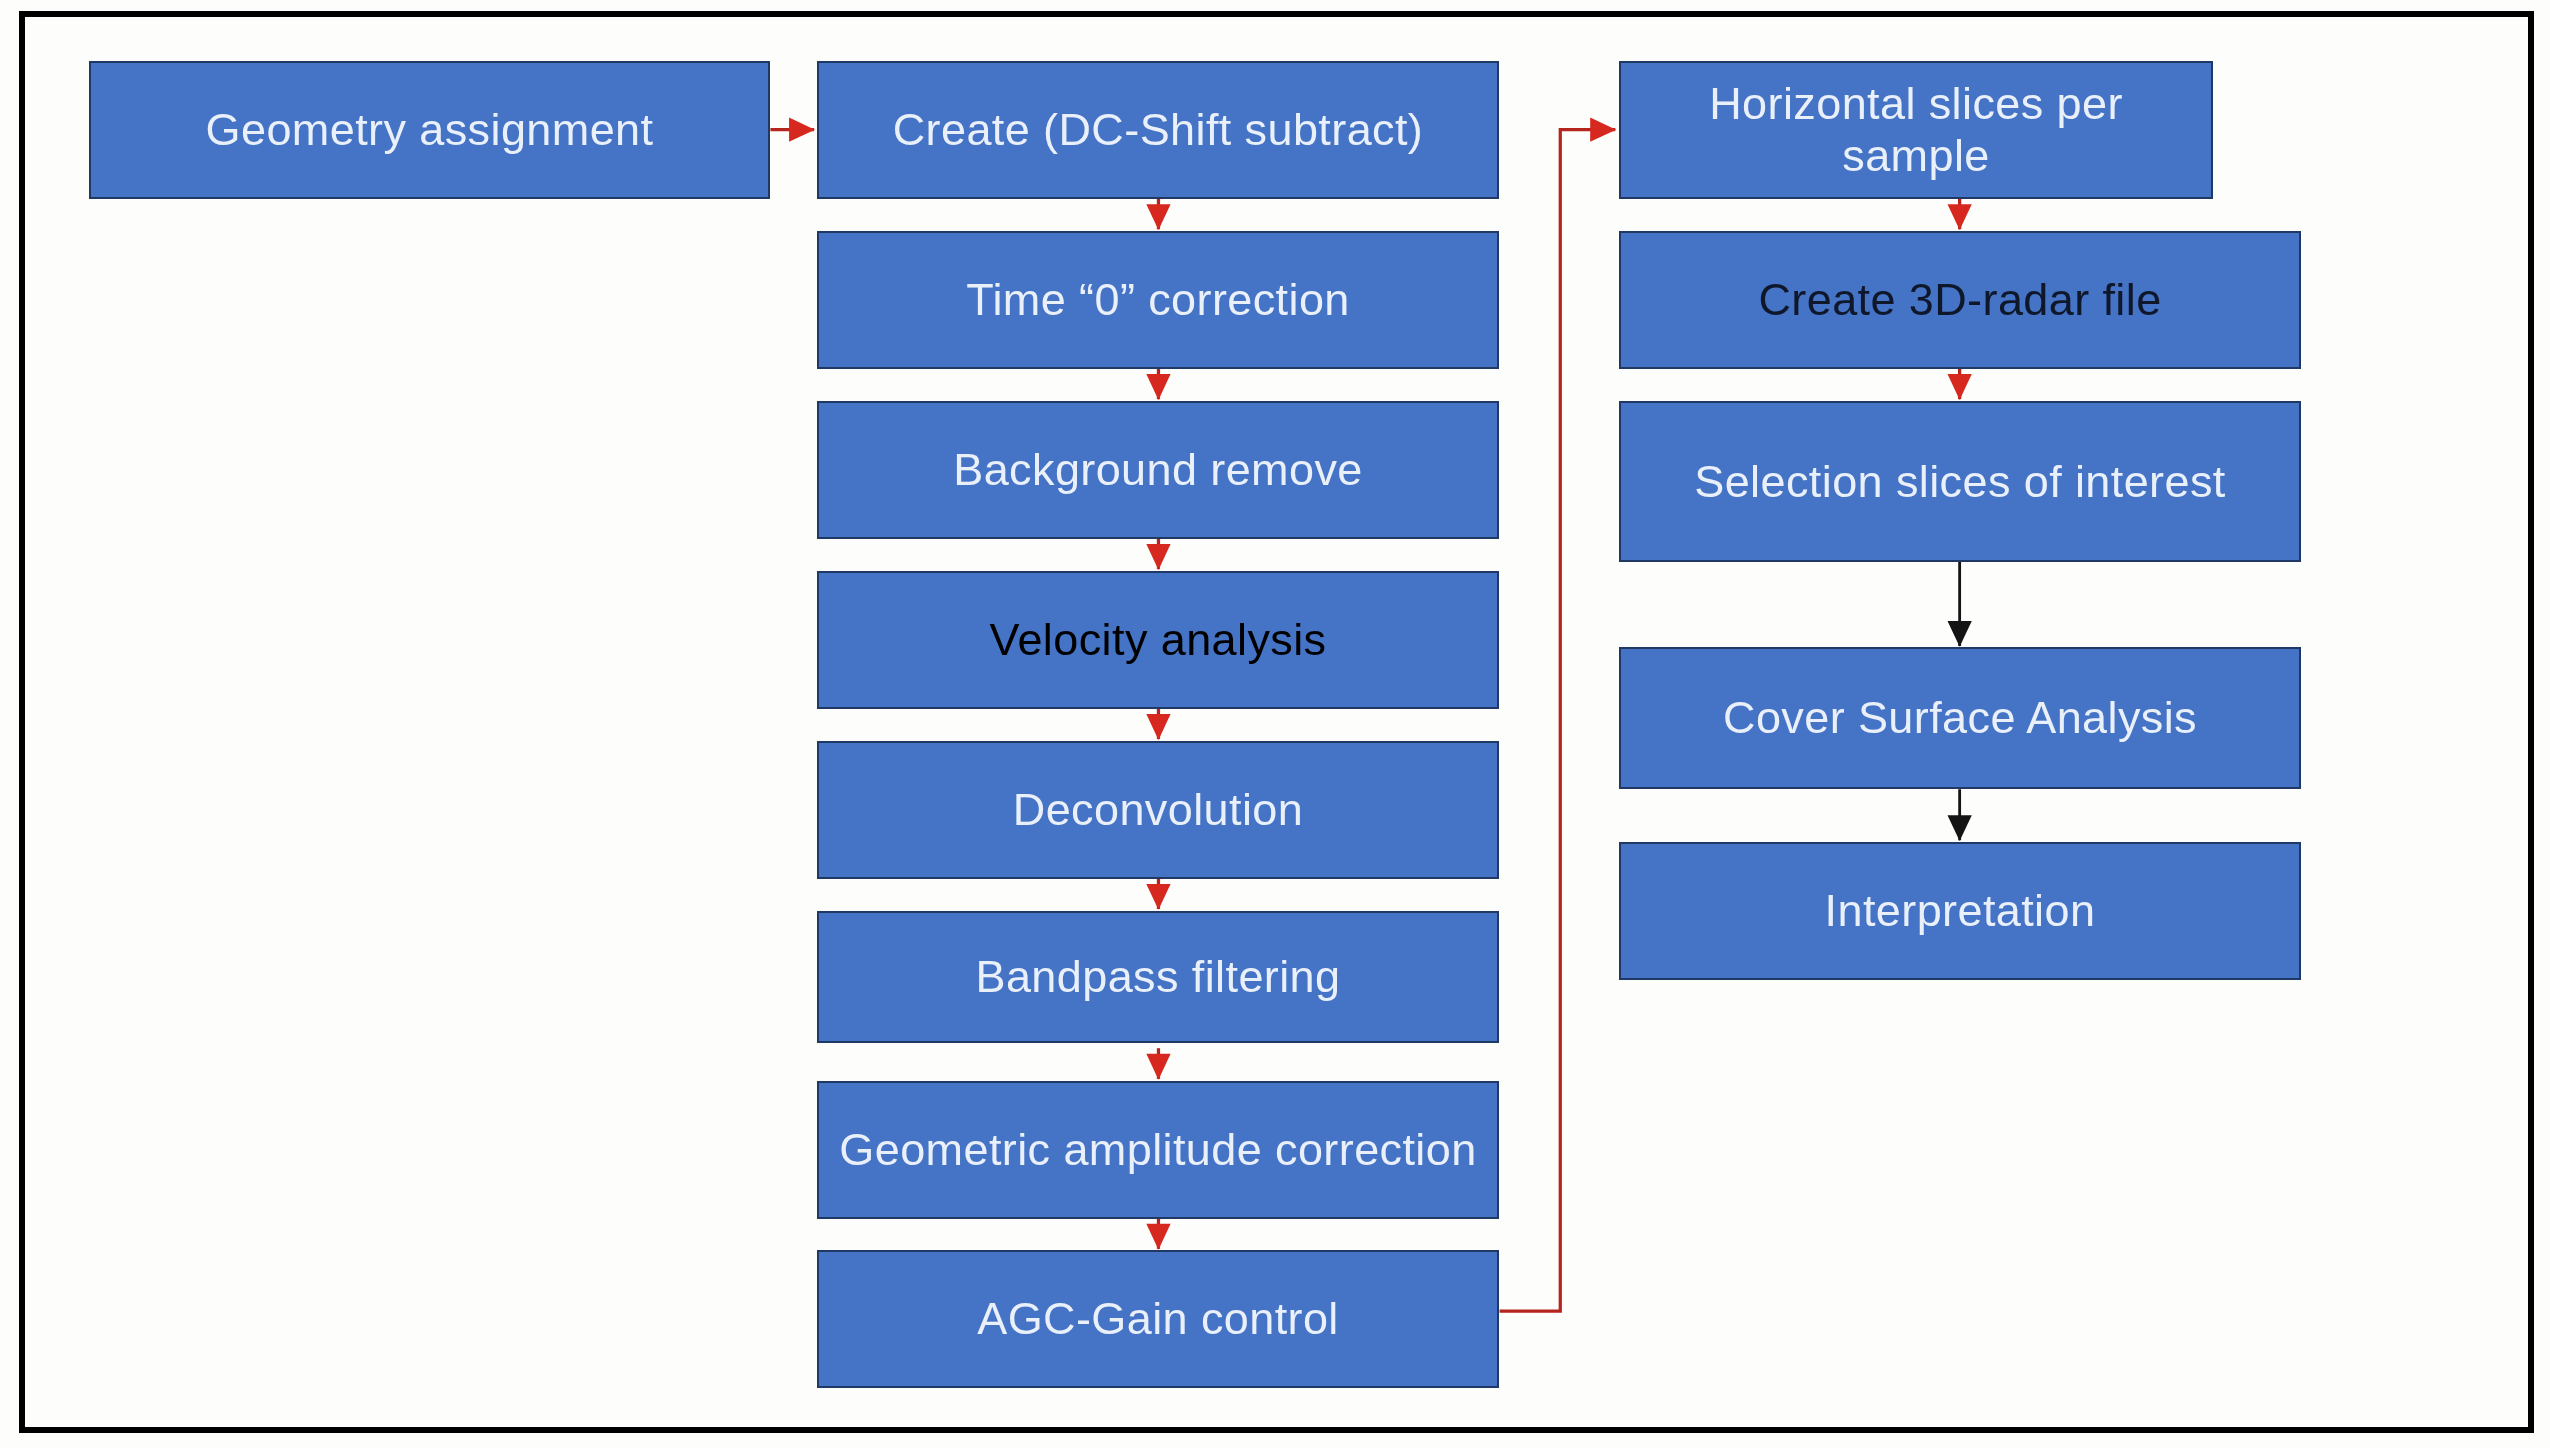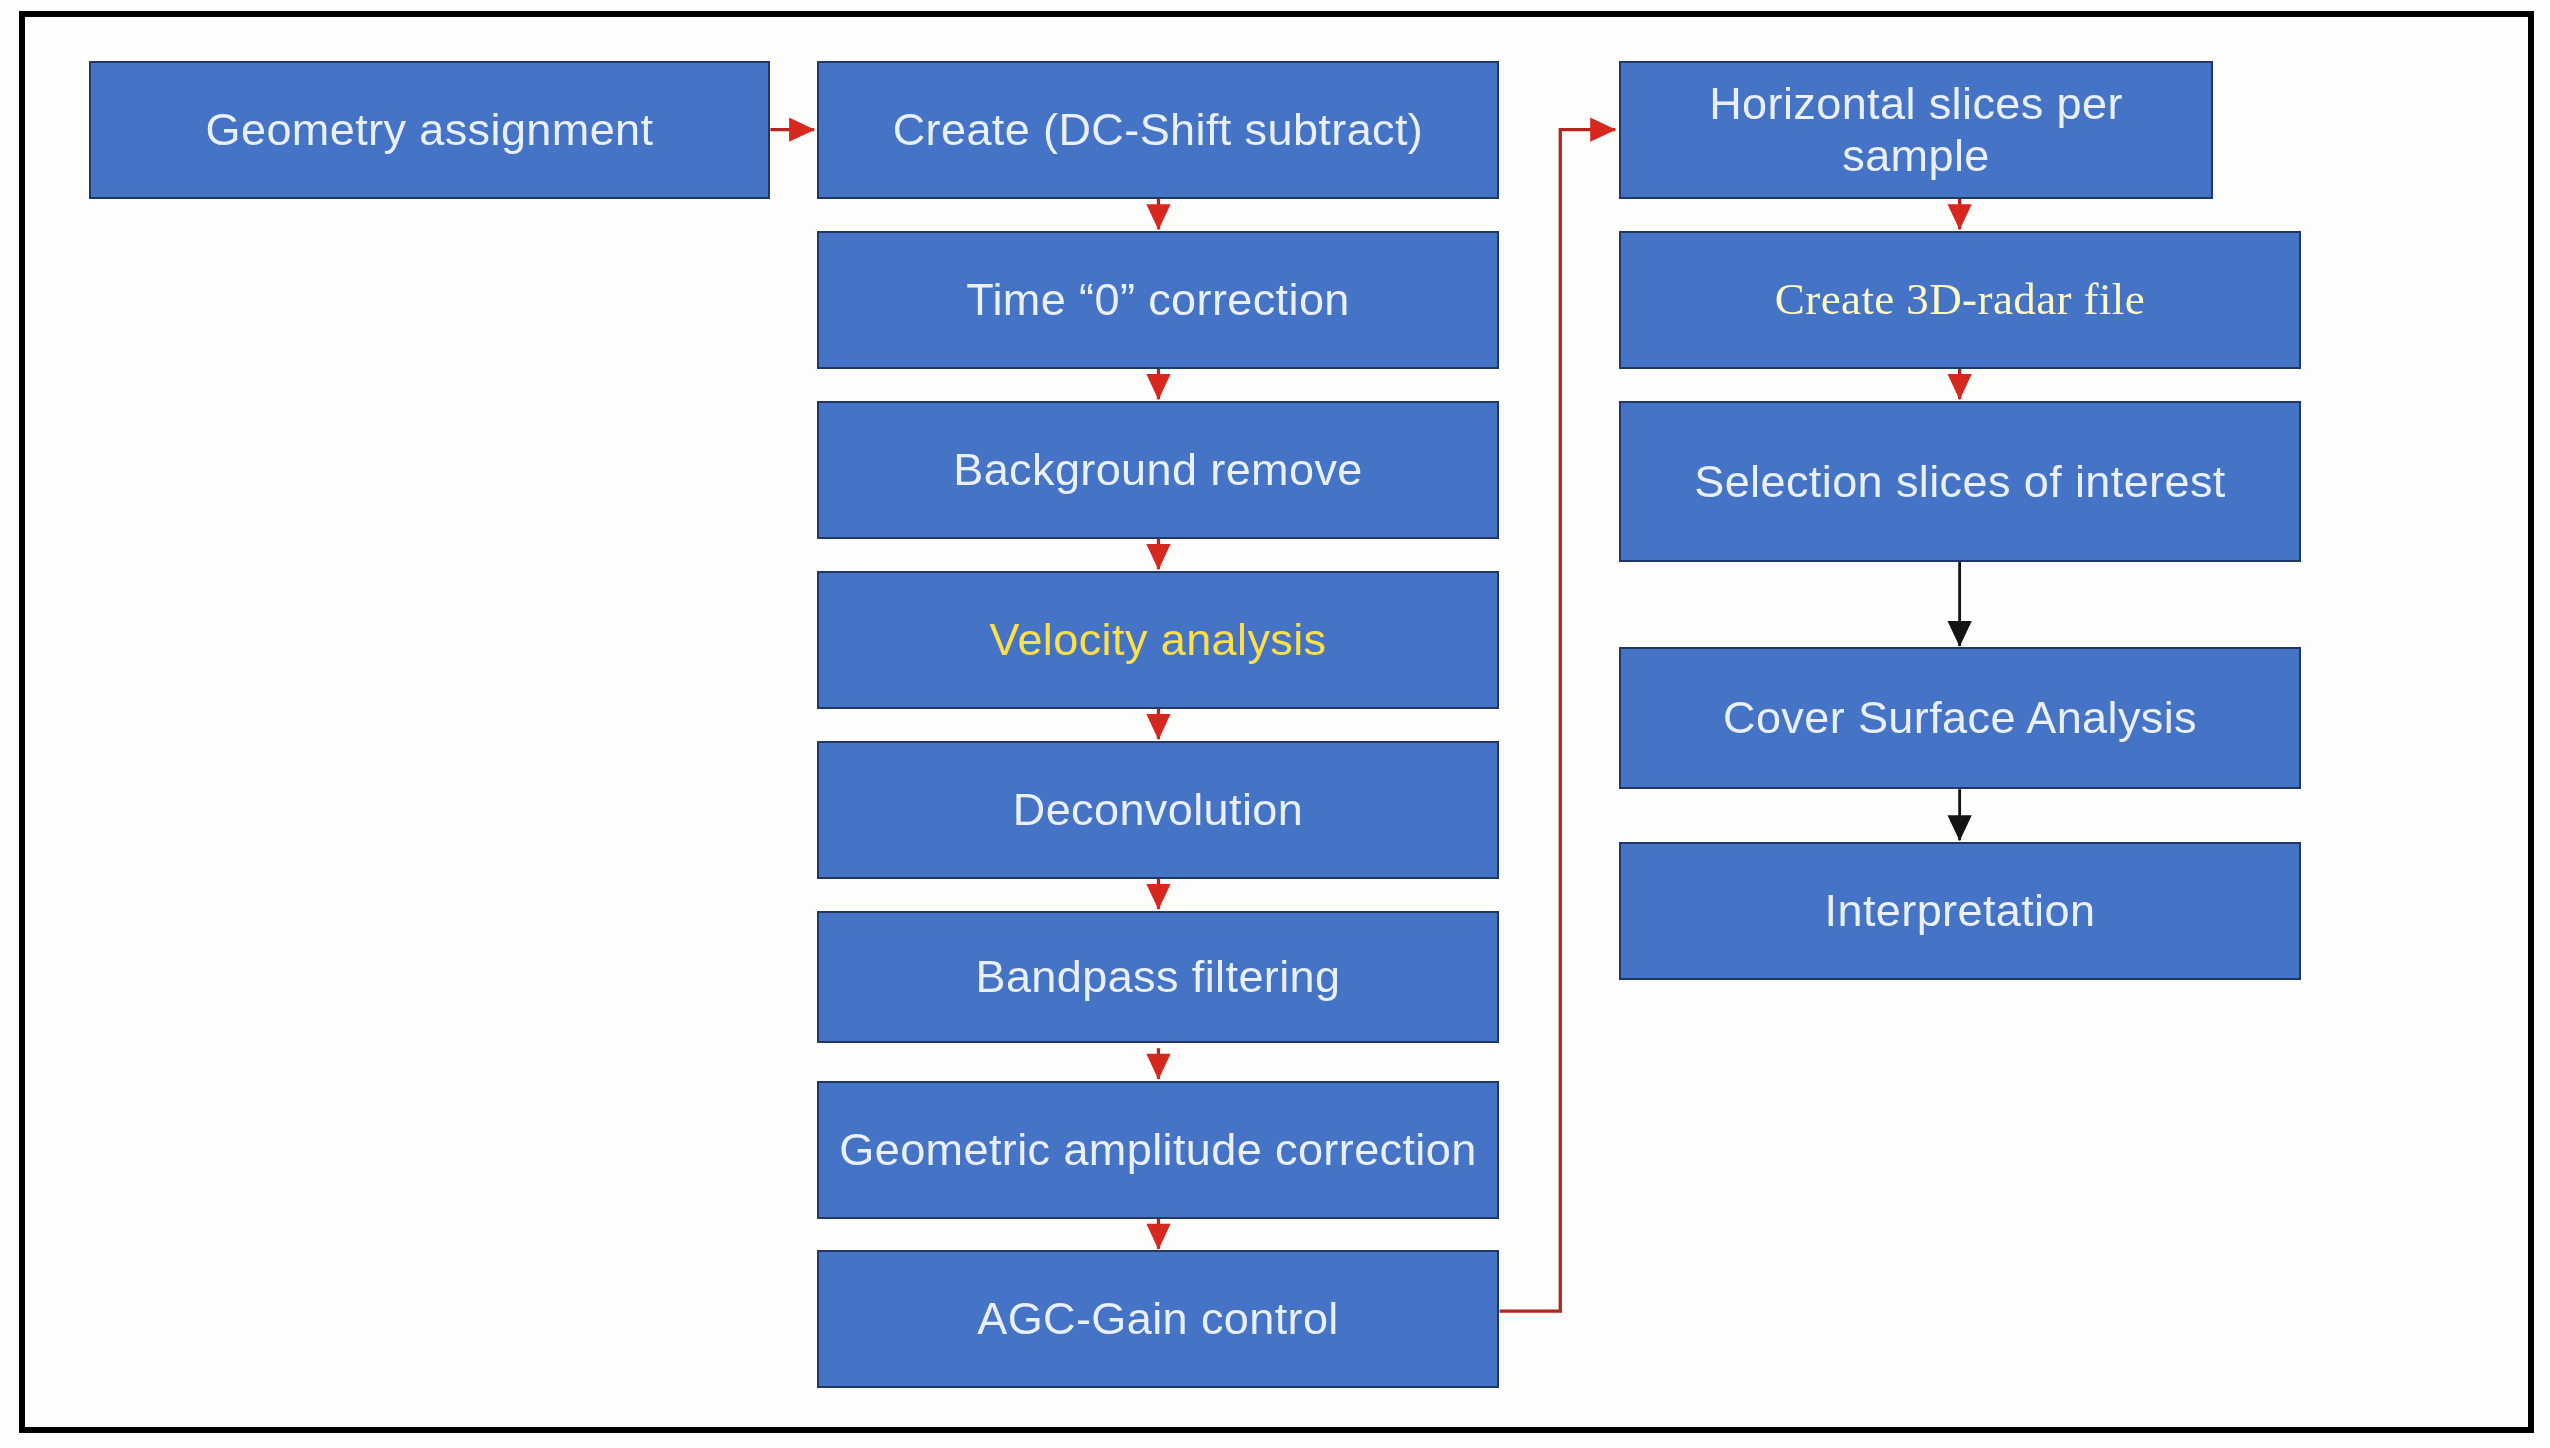--- a/index.html
+++ b/index.html
@@ -75,39 +75,39 @@
       <div class="node" style="left: 817px; top: 61px; width: 682px; height: 138px; background: rgb(69, 115, 197); border-color: rgb(31, 56, 100);">
         <span class="label" style="color: rgb(233, 240, 250);">Create (DC-Shift subtract)</span>
       </div>
       <div class="node" style="left: 817px; top: 231px; width: 682px; height: 138px; background: rgb(69, 115, 197); border-color: rgb(31, 56, 100);">
         <span class="label" style="color: rgb(233, 240, 250);">Time “0” correction</span>
       </div>
       <div class="node" style="left: 817px; top: 401px; width: 682px; height: 138px; background: rgb(69, 115, 197); border-color: rgb(31, 56, 100);">
         <span class="label" style="color: rgb(233, 240, 250);">Background remove</span>
       </div>
       <div class="node" style="left: 817px; top: 571px; width: 682px; height: 138px; background: rgb(69, 115, 197); border-color: rgb(31, 56, 100);">
-        <span class="label" style="color: #fde047;">Velocity analysis</span>
+        <span class="label" style="color: #000000;">Velocity analysis</span>
       </div>
       <div class="node" style="left: 817px; top: 741px; width: 682px; height: 138px; background: rgb(69, 115, 197); border-color: rgb(31, 56, 100);">
         <span class="label" style="color: rgb(233, 240, 250);">Deconvolution</span>
       </div>
       <div class="node" style="left: 817px; top: 911px; width: 682px; height: 132px; background: rgb(69, 115, 197); border-color: rgb(31, 56, 100);">
         <span class="label" style="color: rgb(233, 240, 250);">Bandpass filtering</span>
       </div>
       <div class="node" style="left: 817px; top: 1081px; width: 682px; height: 138px; background: rgb(69, 115, 197); border-color: rgb(31, 56, 100);">
         <span class="label" style="color: rgb(233, 240, 250); text-align: center;">Geometric amplitude correction</span>
       </div>
       <div class="node" style="left: 817px; top: 1250px; width: 682px; height: 138px; background: rgb(69, 115, 197); border-color: rgb(31, 56, 100);">
         <span class="label" style="color: rgb(233, 240, 250);">AGC-Gain control</span>
       </div>
       <div class="node" style="left: 1619px; top: 61px; width: 594px; height: 138px; background: rgb(69, 115, 197); border-color: rgb(31, 56, 100);">
         <span class="label" style="color: rgb(233, 240, 250);">Horizontal slices per sample</span>
       </div>
       <div class="node" style="left: 1619px; top: 231px; width: 682px; height: 138px; background: rgb(69, 115, 197); border-color: rgb(31, 56, 100);">
-        <span class="label" style="color: #fef9c3; font-family: Liberation Serif, serif;">Create 3D-radar file</span>
+        <span class="label" style="color: #0f172a;">Create 3D-radar file</span>
       </div>
       <div class="node" style="left: 1619px; top: 401px; width: 682px; height: 161px; background: rgb(69, 115, 197); border-color: rgb(31, 56, 100);">
         <span class="label" style="color: rgb(233, 240, 250);">Selection slices of interest</span>
       </div>
       <div class="node" style="left: 1619px; top: 647px; width: 682px; height: 142px; background: rgb(69, 115, 197); border-color: rgb(31, 56, 100);">
         <span class="label" style="color: rgb(233, 240, 250);">Cover Surface Analysis</span>
       </div>
       <div class="node" style="left: 1619px; top: 842px; width: 682px; height: 138px; background: rgb(69, 115, 197); border-color: rgb(31, 56, 100);">
         <span class="label" style="color: rgb(233, 240, 250);">Interpretation</span>
       </div>

